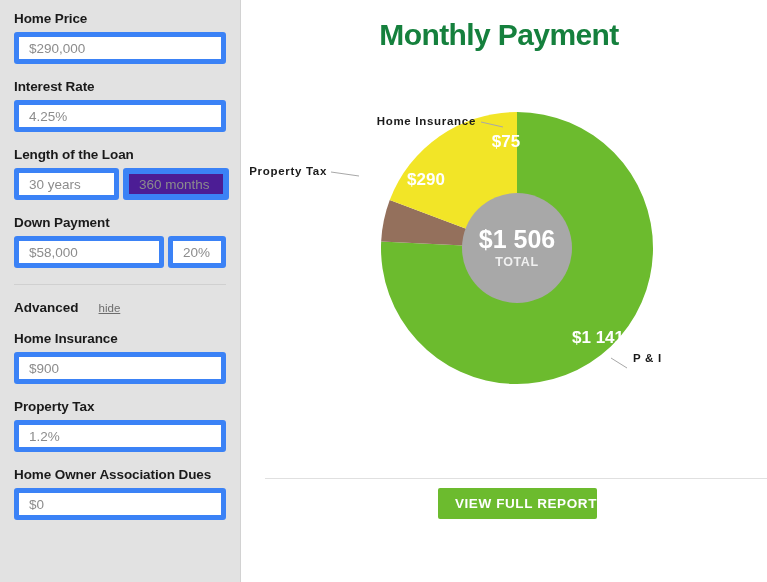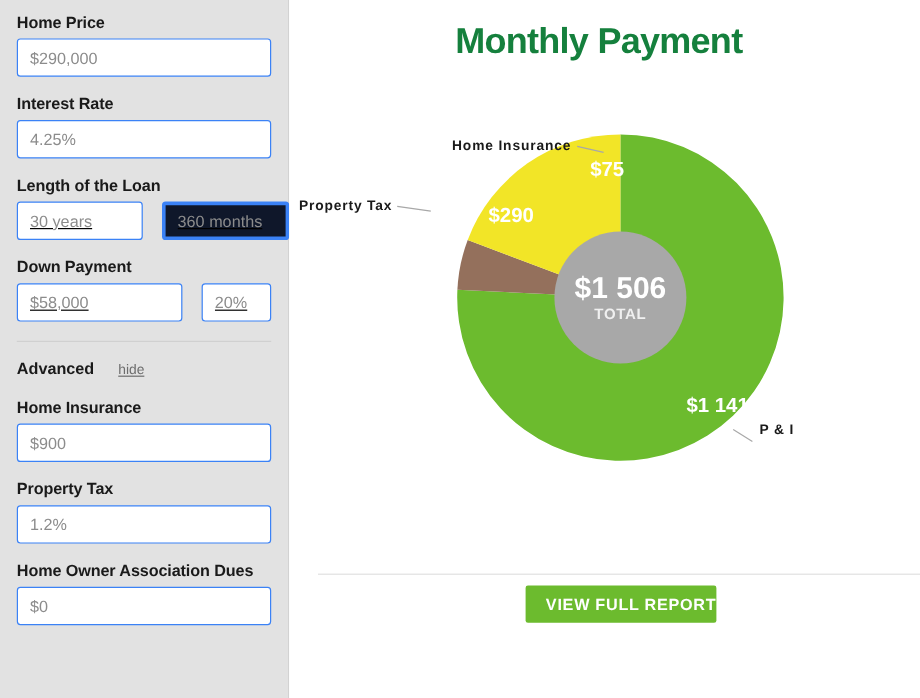--- a/index.html
+++ b/index.html
@@ -42,39 +42,38 @@
     margin: 0 0 5px 0;
     line-height: 17px;
   }
   .field-group { margin-bottom: 14px; }
 
   .text-input {
     box-sizing: border-box;
     width: 100%;
     height: 32px;
     background: #ffffff;
-    border: 1px solid #3b82f6;
+    border: 5px solid #3b82f6;
     border-radius: 3px;
     font-family: "Liberation Sans", sans-serif;
     font-size: 13.5px;
     color: #8c8c8c;
     padding: 0 10px;
     outline: none;
     display: block;
   }
   .text-input.muted {
-    background: #0f172a;
-    border: 3px solid #3b82f6;
+    background: #4c1d95;
+    border: 6px solid #3b82f6;
     color: #8c8c8c;
   }
 
   .input-row {
     display: flex;
-    gap: 16px;
-    text-decoration: underline;
+    gap: 4px;
   }
   .input-row .grow-a { flex: 0 0 105px; }
   .input-row .grow-b { flex: 0 0 106px; }
   .input-row .grow-c { flex: 1 1 auto; }
   .input-row .grow-d { flex: 0 0 58px; }
 
   .divider {
     height: 1px;
     background: #d0d0d0;
     margin: 16px 0 14px 0;

